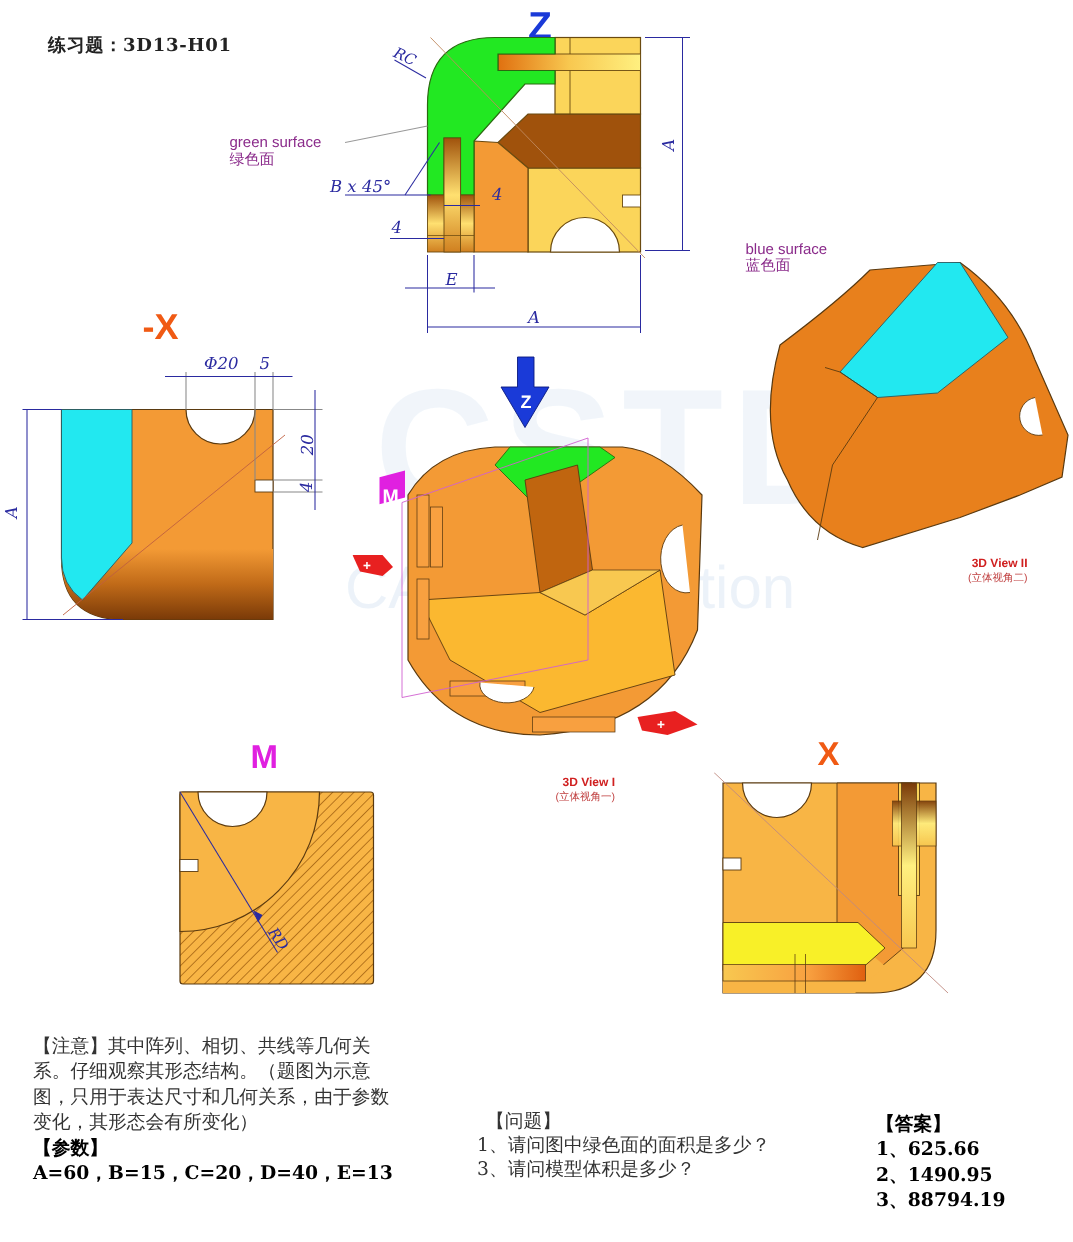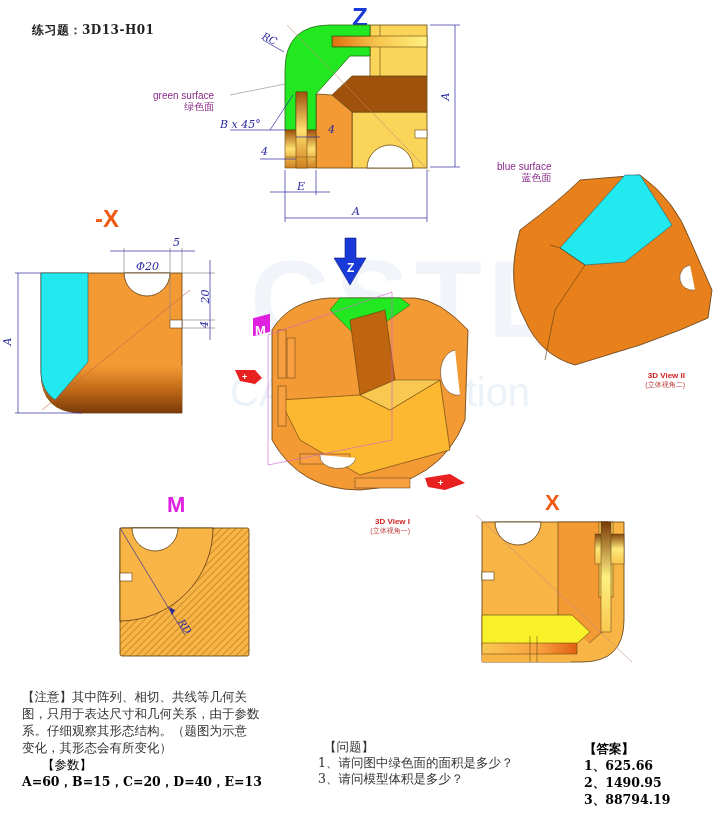--- a/index.html
+++ b/index.html
@@ -4,21 +4,21 @@
 <style>
   * { box-sizing: border-box; margin: 0; padding: 0; }
   body {
     width: 715px; height: 828px; background: #ffffff; position: relative; overflow: hidden;
     font-family: "DejaVu Serif", serif; color: #222;
   }
   .abs { position: absolute; }
   .title { left: 32px; top: 22px; font-size: 12px; font-weight: bold; color: #222; letter-spacing: 0.5px; }
   .view-label { font-family: "Liberation Sans", sans-serif; font-weight: bold; }
   .dim { font-family: "DejaVu Serif", serif; font-style: italic; font-size: 11px; color: #2a2aa0; }
-  .anno { font-family: "Liberation Sans", sans-serif; font-size: 10px; color: #8a2a8a; line-height: 11px; text-align: right; }
+  .anno { font-family: "Liberation Sans", sans-serif; font-size: 10px; color: #8a2a8a; line-height: 11px; }
   .cap { font-family: "Liberation Sans", sans-serif; text-align: right; }
   .cap .en { font-size: 8px; font-weight: bold; color: #d02020; }
   .cap .cn { font-size: 7px; color: #c04040; }
   .text-block { font-size: 12.5px; line-height: 17px; color: #333; }
   .red { color: #000000; }
   .watermark { font-family: "Liberation Sans", sans-serif; color: #e8f0f8; font-weight: bold; }
 </style>
 </head>
 <body>
 
@@ -115,21 +115,21 @@
     <line x1="124" y1="248" x2="124" y2="273" stroke="#888"></line>
     <line x1="170" y1="248" x2="170" y2="320" stroke="#888"></line>
     <line x1="182" y1="248" x2="182" y2="273" stroke="#888"></line>
     <line x1="110" y1="251" x2="195" y2="251"></line>
     <line x1="182" y1="273" x2="215" y2="273" stroke="#888"></line>
     <line x1="182" y1="320" x2="215" y2="320" stroke="#888"></line>
     <line x1="182" y1="328" x2="215" y2="328" stroke="#888"></line>
     <line x1="210" y1="260" x2="210" y2="340"></line>
   </g>
 </svg>
-<div class="abs dim" style="left:136px;top:236px;margin-top:24px;">Φ20</div>
+<div class="abs dim" style="left:136px;top:236px;">Φ20</div>
 <div class="abs dim" style="left:173px;top:236px;">5</div>
 <div class="abs dim" style="left:198px;top:290px;transform:rotate(-90deg);">20</div>
 <div class="abs dim" style="left:201px;top:318px;transform:rotate(-90deg);">4</div>
 <div class="abs dim" style="left:4px;top:335px;transform:rotate(-90deg);">A</div>
 
 <svg class="abs" style="left:235px;top:235px;" width="240" height="270" viewBox="235 235 240 270">
 
   <polygon points="345,238 356,238 356,258 366,258 350,285 334,258 345,258" fill="#1a3ad8" stroke="#0a1a80" stroke-width=".6"></polygon>
   <text x="347" y="272" font-family="Liberation Sans, sans-serif" font-weight="bold" font-size="12" fill="#fff">Z</text>
 
@@ -221,24 +221,24 @@
   <rect x="482" y="643" width="95" height="11" fill="url(#hslotx)" stroke="#5a3a10" stroke-width=".5"></rect>
   <line x1="530" y1="636" x2="530" y2="662" stroke="#5a3a10" stroke-width=".5"></line>
   <line x1="537" y1="636" x2="537" y2="662" stroke="#5a3a10" stroke-width=".5"></line>
   <line x1="476" y1="515" x2="632" y2="662" stroke="#c08a80" stroke-width=".6"></line>
 </svg>
 
 <div class="abs text-block" style="left:22px;top:688px;width:290px;">
   <div>
     <span>【注意】</span><span>其中阵列、相切、共线等几何关</span>
   </div>
+  <div>系。仔细观察其形态结构。（题图为示意</div>
   <div>图，只用于表达尺寸和几何关系，由于参数</div>
-  <div>系。仔细观察其形态结构。（题图为示意</div>
   <div>变化，其形态会有所变化）</div>
-  <div class="red" style="font-weight:normal;margin-left:20px;">【参数】</div>
+  <div class="red" style="font-weight:bold;">【参数】</div>
   <div class="red" style="font-weight:bold;">A=60，B=15，C=20，D=40，E=13</div>
 </div>
 
 <div class="abs text-block" style="left:318px;top:739px;width:250px;line-height:16px;">
   <div style="padding-left:6px;">【问题】</div>
   <div>1、请问图中绿色面的面积是多少？</div>
   <div>3、请问模型体积是多少？</div>
 </div>
 
 <div class="abs text-block red" style="left:584px;top:740px;width:125px;line-height:17px;font-weight:bold;">

